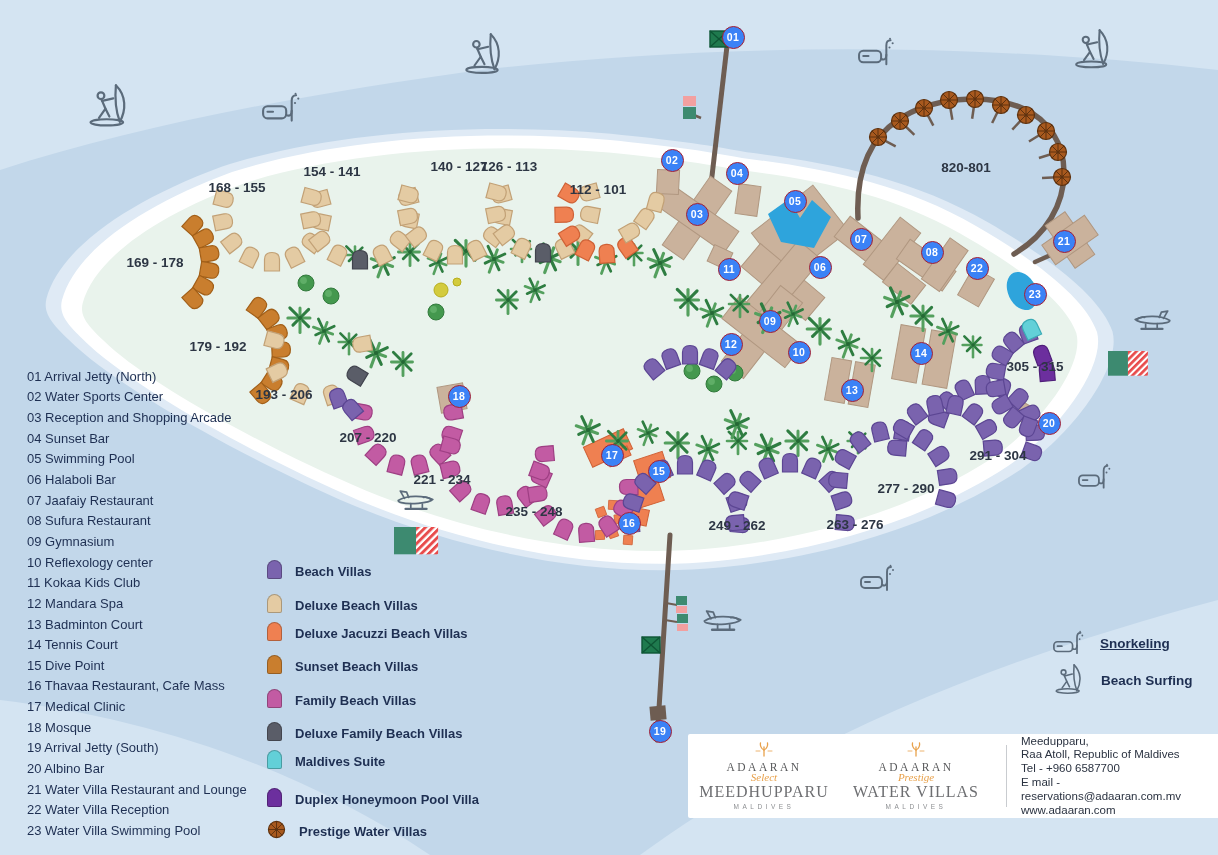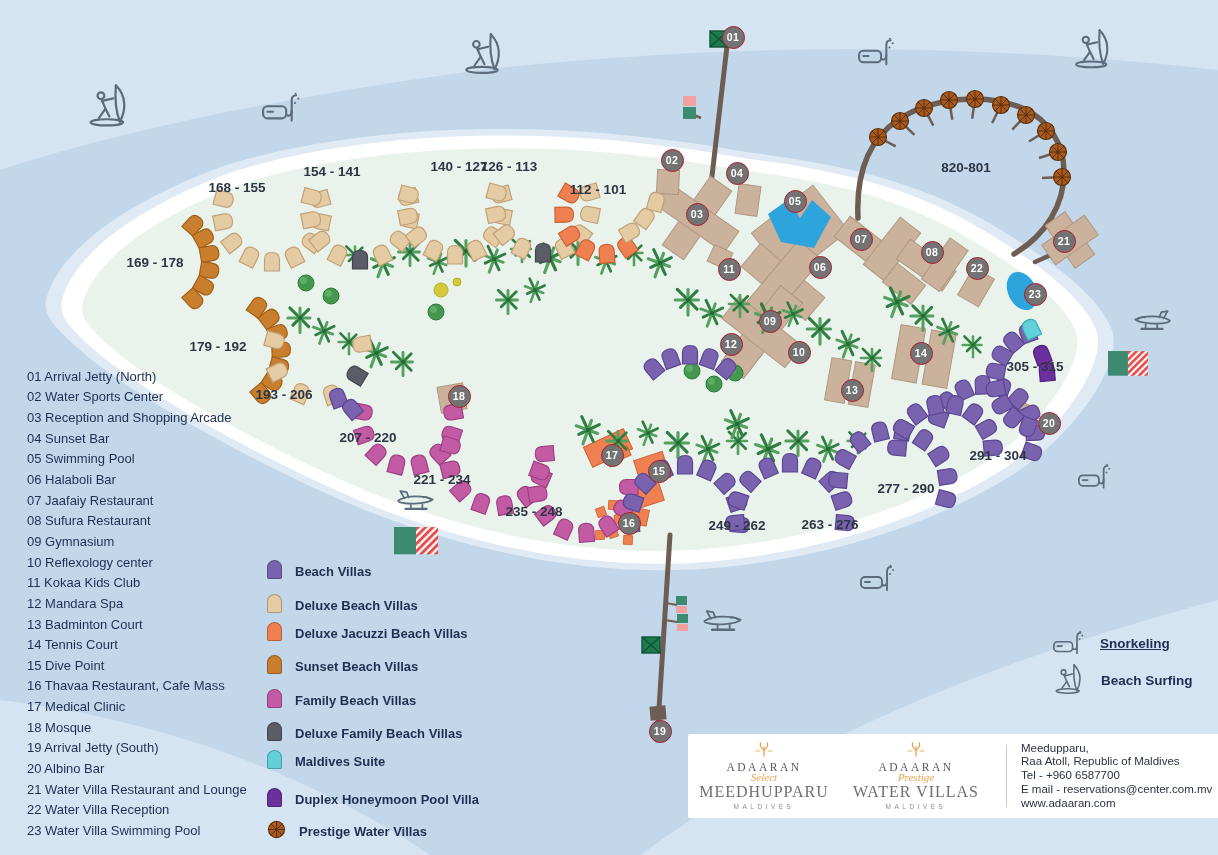--- a/index.html
+++ b/index.html
@@ -1,20 +1,20 @@
 <!DOCTYPE html>
 <html><head>
 <meta charset="utf-8">
 <style>
   html,body{margin:0;padding:0;background:#c2d7ea;}
   .stage{position:relative;width:1218px;height:855px;overflow:hidden;
          font-family:"Liberation Sans",sans-serif;}
   #map{position:absolute;left:0;top:0;}
   .marker{position:absolute;width:23px;height:23px;margin:-11.5px 0 0 -11.5px;
-          border-radius:50%;background:#737373;border:1px solid #a91f2f;color:#fff;
+          border-radius:50%;background:#3b82f6;border:1px solid #a91f2f;color:#fff;
           font-size:10.5px;font-weight:700;display:flex;align-items:center;justify-content:center;
           box-sizing:border-box;letter-spacing:.3px;}
   .vlabel{position:absolute;transform:translate(-50%,-50%);font-size:13.5px;font-weight:700;
           color:#2d3644;white-space:nowrap;}
   .flist{position:absolute;left:27px;top:366px;color:#1e2f52;font-size:13px;font-weight:500;}
   .flist .frow{height:20.65px;display:flex;align-items:center;white-space:nowrap;}
   .lrow{position:absolute;display:flex;align-items:flex-end;gap:13px;}
   .lswatch{width:15px;height:19px;border-radius:7.5px 7.5px 2px 2px;
            border:1.5px solid rgba(0,0,0,.25);box-sizing:border-box;flex:0 0 auto;}
   .llabel{font-size:13px;font-weight:700;color:#1e2f52;white-space:nowrap;}
@@ -925,21 +925,21 @@
       <div class="vlabel" style="left: 427px; top: 166px; margin-left: 32px;">140 - 127</div>
       <div class="vlabel" style="left: 509px; top: 166px;">126 - 113</div>
       <div class="vlabel" style="left: 598px; top: 189px;">112 - 101</div>
       <div class="vlabel" style="left: 155px; top: 262px;">169 - 178</div>
       <div class="vlabel" style="left: 218px; top: 346px;">179 - 192</div>
       <div class="vlabel" style="left: 284px; top: 394px;">193 - 206</div>
       <div class="vlabel" style="left: 368px; top: 437px;">207 - 220</div>
       <div class="vlabel" style="left: 442px; top: 479px;">221 - 234</div>
       <div class="vlabel" style="left: 534px; top: 511px;">235 - 248</div>
       <div class="vlabel" style="left: 737px; top: 525px;">249 - 262</div>
-      <div class="vlabel" style="left: 830px; top: 524px;">263 - 276</div>
+      <div class="vlabel" style="left: 855px; top: 524px;">263 - 276</div>
       <div class="vlabel" style="left: 906px; top: 488px;">277 - 290</div>
       <div class="vlabel" style="left: 998px; top: 455px;">291 - 304</div>
       <div class="vlabel" style="left: 1035px; top: 366px;">305 - 315</div>
       <div class="vlabel" style="left: 966px; top: 167px;">820-801</div>
     </div>
 
   <div id="legend">
       <div class="lrow" style="left: 267px; top: 560px;">
         <span class="lswatch" style="background: rgb(122, 99, 174);"></span>
         <span class="llabel">Beach Villas</span>
@@ -1022,17 +1022,17 @@
       <div class="brand-name">ADAARAN</div>
       <div class="brand-tier">Prestige</div>
       <div class="brand-resort">WATER VILLAS</div>
       <div class="brand-country">MALDIVES</div>
     </div>
     <div class="vdiv"></div>
     <div class="addr" id="addr">
         <div>Meedupparu,</div>
         <div>Raa Atoll, Republic of Maldives</div>
         <div>Tel - +960 6587700</div>
-        <div>E mail - reservations@center.com.mv</div>
+        <div>E mail - reservations@adaaran.com.mv</div>
         <div>www.adaaran.com</div>
       </div>
   </div>
 </div>
 
 </body></html>

